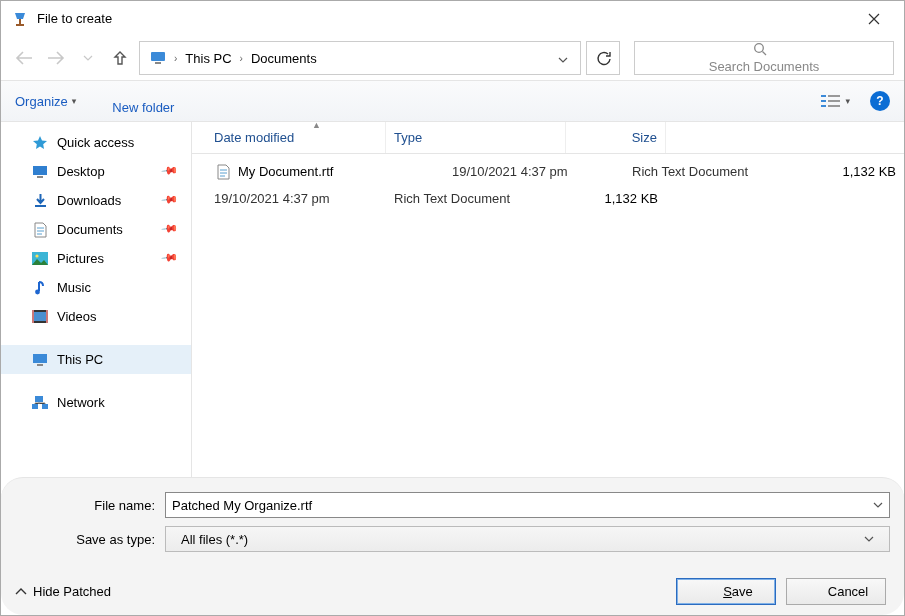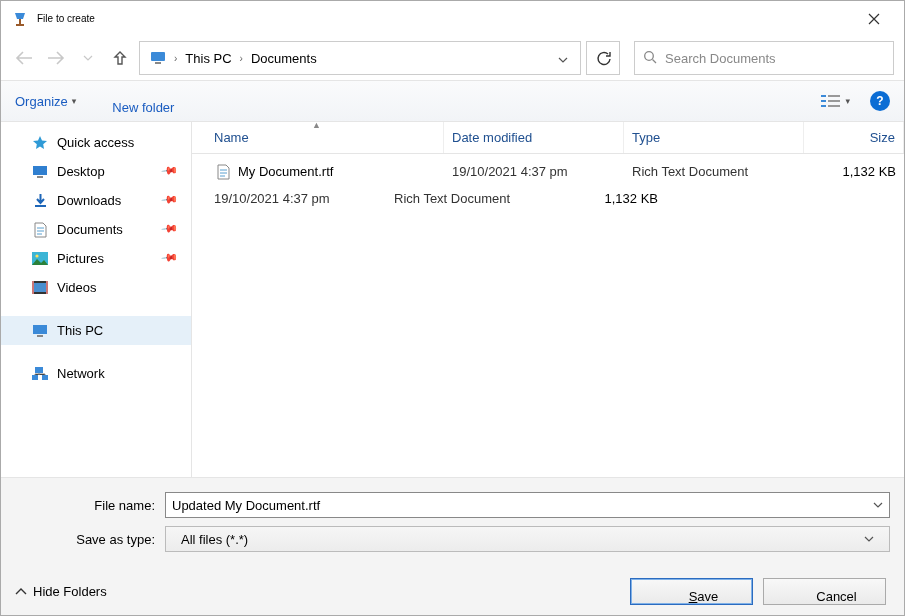--- a/index.html
+++ b/index.html
@@ -1,34 +1,34 @@
 <!DOCTYPE html>
 <html><head>
   <meta charset="utf-8">
   <style>
     * { box-sizing: border-box; margin: 0; padding: 0; font-family: "Segoe UI", Arial, sans-serif; }
     body { width: 905px; height: 616px; background: #fff; border: 1px solid #aaa; display: flex; flex-direction: column; font-size: 13px; color: #000; }
     
     
     .titlebar { height: 35px; display: flex; align-items: center; padding: 0 10px; }
     .titlebar .app-icon { width: 18px; height: 18px; margin-right: 8px; display:flex; align-items:center; justify-content:center;}
-    .titlebar .title { flex: 1; font-size: 10px; }
+    .titlebar .title { flex: 1; font-size: 13px; }
     .titlebar .close { width: 40px; height: 30px; display:flex; align-items:center; justify-content:center; cursor:default; }
     
     
     .navrow { height: 44px; display: flex; align-items: center; gap: 6px; padding: 0 10px; }
     .navbtn { width: 26px; height: 26px; display:flex; align-items:center; justify-content:center; color:#c8c8c8; }
     .navbtn.up1 { color:#555; }
     .addr { flex: 1; height: 34px; border: 1px solid #ccc; display:flex; align-items:center; padding: 0 6px; background:#fff;}
     .addr .crumb { display:flex; align-items:center; padding: 0 4px; height:100%; }
     .addr .chev { color:#666; padding: 0 4px; font-size:10px;}
     .addr .spacer { flex:1; }
     .addr .dd { color:#555; padding:0 6px; }
     .refresh { width:34px; height:34px; border:1px solid #ccc; margin-left:-1px; display:flex; align-items:center; justify-content:center; color:#444; }
-    .search { width:260px; height:34px; border:1px solid #ccc; margin-left:8px; display:flex; align-items:center; padding:0 8px; color:#777;}
+    .search { width:260px; height:34px; border:1px solid #ccc; margin-left:8px; display:flex; align-items:center; padding:0 8px; color:#777;flex-direction:column;}
     .search .sicon{ margin-right:8px; color:#777;}
     .search .sph{ color:#888;}
     
     
     .toolbar { height:42px; background:linear-gradient(#fafbfc,#f2f4f7); border-top:1px solid #e5e5e5; border-bottom:1px solid #e5e5e5; display:flex; align-items:center; padding:0 14px;}
     .toolbar .org { color:#1a5cc0; display:flex; align-items:center; gap:4px; }
     .toolbar .newf { color:#1a5cc0; margin-left:36px;margin-top:12px;}
     .toolbar .tspacer{flex:1;}
     .toolbar .viewbtn{ display:flex; align-items:center; gap:4px; color:#444; margin-right:20px;}
     .helpbtn{ width:20px; height:20px; border-radius:50%; background:#0b6dd4; color:#fff; display:flex; align-items:center; justify-content:center; font-size:12px; font-weight:bold;}
@@ -50,29 +50,29 @@
     .cols .sarrow{ position:absolute; left:120px; top:-2px; color:#888; font-size:9px;}
     .cN{ width:238px;} .cD{width:180px;} .cT{width:180px;} .cS{width:100px; justify-content:flex-end;}
     .rows{ padding-top:4px;}
     .row{ height:27px; display:flex; align-items:center; padding-left:14px;}
     .row .c{ padding:0 8px;}
     .row .cN{ display:flex; align-items:center; gap:6px;}
     .row .cS{ text-align:right; justify-content:flex-end; display:flex;}
     .row .cT,.row .cD{ color:#333;}
     
     
-    .bottom { border-top:1px solid #e5e5e5; background:#f4f4f4; padding:14px 14px 10px; }
+    .bottom { border-top:1px solid #e5e5e5; background:#f4f4f4; padding:14px 14px 10px;border-radius:22px; }
     .brow{ display:flex; align-items:center; margin-bottom:8px;}
     .blabel{ width:150px; text-align:right; padding-right:10px;}
     .binput{ flex:1; height:26px; border:1px solid #888; background:#fff; padding:0 6px; display:flex; align-items:center; justify-content:space-between;}
     .bsel{ flex:1; height:26px; border:1px solid #bbb; background:linear-gradient(#f6f6f6,#ececec); padding:0 15px; display:flex; align-items:center; justify-content:space-between;}
     .btns{ display:flex; justify-content:space-between; align-items:center; margin-top:26px; }
     .hide{ display:flex; align-items:center; gap:6px; }
     .btngrp{ display:flex; gap:10px; margin-right:4px;}
-    .btn{ width:123px; height:27px; border:1px solid #aaa; background:linear-gradient(#f8f8f8,#eaeaea); display:flex; align-items:flex-end; justify-content:center;padding-left:24px;}
+    .btn{ width:100px; height:27px; border:1px solid #aaa; background:linear-gradient(#f8f8f8,#eaeaea); display:flex; align-items:center; justify-content:center;padding-left:24px;}
     .btn.primary{ border:1px solid #2b6bbf; box-shadow:inset 0 0 0 1px #7fb1e8; }
     .ul{ text-decoration:underline;}
     .dd-chev{ font-size:9px; color:#555;}
   </style>
 </head>
 <body>
 
 <div class="titlebar">
   <span class="app-icon">
     <svg width="16" height="16" viewBox="0 0 16 16">
@@ -209,20 +209,30 @@
               <rect x="0" y="0" width="16" height="13" fill="#3bb5d6"></rect>
               <circle cx="5" cy="4" r="1.6" fill="#ffe05a"></circle>
               <path d="M0 13l5-6 4 4 3-3 4 5z" fill="#2a813a"></path>
             </svg>
           </span>
       <span>Pictures</span>
       <span class="pin">📌</span>
     </div>
     <div class="sideitem sub">
       <span class="ic">
+            <svg width="13" height="16" viewBox="0 0 13 16">
+              <path d="M5 2v9" stroke="#1e66d0" stroke-width="2"></path>
+              <circle cx="3.5" cy="12" r="2.4" fill="#1e66d0"></circle>
+              <path d="M5 2c3 0 4 2 4 4" stroke="#1e66d0" stroke-width="2" fill="none"></path>
+            </svg>
+          </span>
+      <span>Music</span>
+    </div>
+    <div class="sideitem sub">
+      <span class="ic">
             <svg width="16" height="13" viewBox="0 0 16 13">
               <rect width="16" height="13" fill="#333"></rect>
               <rect x="2" y="2" width="12" height="9" fill="#4a8fd0"></rect>
               <rect x="0" y="0" width="2" height="13" fill="#c77"></rect>
               <rect x="14" y="0" width="2" height="13" fill="#c77"></rect>
             </svg>
           </span>
       <span>Videos</span>
     </div>
     </div>
@@ -246,21 +256,20 @@
             <path d="M7 6v2M3 8v-1h10v1" stroke="#888"></path>
           </svg>
         </span>
       <span>Network</span>
     </div>
   </div>
 
   <div class="list">
     <div class="cols">
       <span class="sarrow">▲</span>
-      <span class="c cN">Name</span>
       <span class="c cD">Date modified</span>
       <span class="c cT">Type</span>
       <span class="c cS">Size</span>
     </div>
     <div class="rows" id="rows">
         <div class="row">
           <span class="c cN">
             <span class="ic">
               <svg width="13" height="16" viewBox="0 0 13 16">
                 <path d="M1 1h8l3 3v11H1z" fill="#fff" stroke="#888"></path>
@@ -279,41 +288,41 @@
           <span class="c cS">1,132 KB</span>
         </div>
       </div>
   </div>
 </div>
 
 <div class="bottom">
   <div class="brow">
     <span class="blabel">File name:</span>
     <div class="binput">
-      <span>Updated My Document.rtf</span>
+      <span>Patched My Organize.rtf</span>
       <span class="dd-chev"><svg width="10" height="6" viewBox="0 0 10 6">
             <path d="M1 1l4 4 4-4" stroke="#555" stroke-width="1.2" fill="none"></path>
           </svg></span>
     </div>
   </div>
   <div class="brow">
     <span class="blabel">Save as type:</span>
     <div class="bsel">
       <span>All files (*.*)</span>
       <span class="dd-chev"><svg width="10" height="6" viewBox="0 0 10 6">
             <path d="M1 1l4 4 4-4" stroke="#555" stroke-width="1.2" fill="none"></path>
           </svg></span>
     </div>
   </div>
   <div class="btns">
     <span class="hide">
       <svg width="12" height="8" viewBox="0 0 12 8">
           <path d="M1 6l5-5 5 5" stroke="#333" stroke-width="1.4" fill="none"></path>
         </svg>
-      <span>Hide Folders</span>
+      <span>Hide Patched</span>
     </span>
     <span class="btngrp">
       <span class="btn primary">
           <span><span class="ul">S</span><span>ave</span></span>
         </span>
       <span class="btn">Cancel</span>
     </span>
   </div>
 </div>
 

